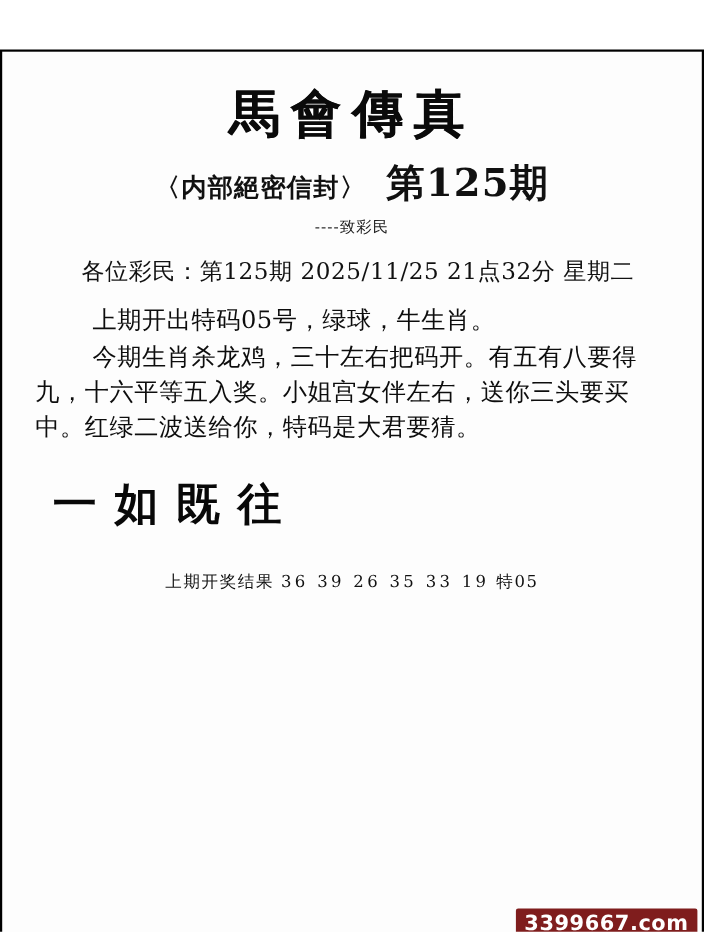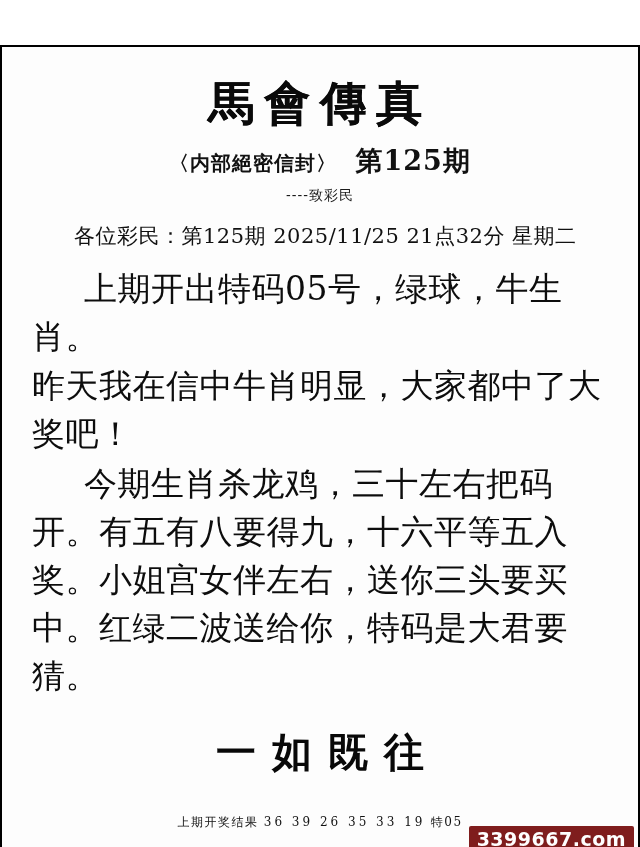--- a/index.html
+++ b/index.html
@@ -48,25 +48,25 @@
   }
   .subtitle-row {
     text-align: center;
     margin-top: 16px;
     font-size: 27px;
     font-weight: bold;
     color: #111111;
     letter-spacing: 1px;
   }
   .subtitle-row .bracketed {
-    font-size: 20px;
+    font-size: 23px;
     font-family: Liberation Mono, monospace;
   }
   .subtitle-row .issue {
-    font-size: 27px;
+    font-size: 35px;
     margin-left: 8px;
   }
   .dedication {
     text-align: center;
     margin-top: 8px;
     font-size: 14px;
     color: #1a1a1a;
     letter-spacing: 1px;
   }
 
@@ -79,48 +79,47 @@
     padding-left: 42px;
     line-height: 1.5;
   }
   .greeting .line2 {
     padding-left: 42px;
   }
 
   
   .body-text {
     margin-top: 12px;
-    font-size: 33px;
+    font-size: 22px;
     line-height: 1.45;
     color: #0d0d0d;
     letter-spacing: 0.5px;
   }
   .body-text p {
     margin: 0 0 2px 0;
   }
   .indent {
     text-indent: 52px;
   }
 
   
   .slogan {
-    text-align: center;
     margin-top: 26px;
     font-size: 40px;
     font-weight: bold;
     letter-spacing: 16px;
     color: #080808;
     text-indent: 16px;
   }
 
   
   .result {
     margin-top: 34px;
     text-align: center;
-    font-size: 12px;
+    font-size: 15px;
     letter-spacing: 1.5px;
     color: #111111;
   }
   .result .nums {
     letter-spacing: 3px;
   }
 
   
   .badge {
     position: absolute;
@@ -151,21 +150,20 @@
     </div>
 
     <div class="dedication">----致彩民</div>
 
     <div class="greeting">
       <div>各位彩民：第125期  2025/11/25  21点32分  星期二</div>
     </div>
 
     <div class="body-text">
       <p class="indent">上期开出特码05号，绿球，牛生肖。</p>
-      <p>昨天我在信中牛肖明显，大家都中了大奖吧！</p>
       <p class="indent">今期生肖杀龙鸡，三十左右把码开。有五有八要得九，十六平等五入奖。小姐宫女伴左右，送你三头要买中。红绿二波送给你，特码是大君要猜。</p>
     </div>
 
     <div class="slogan">一如既往</div>
 
     <div class="result">
       <span>上期开奖结果</span>
       <span class="nums">36  39  26  35  33  19</span>
       <span>特</span><span>05</span>
     </div>

